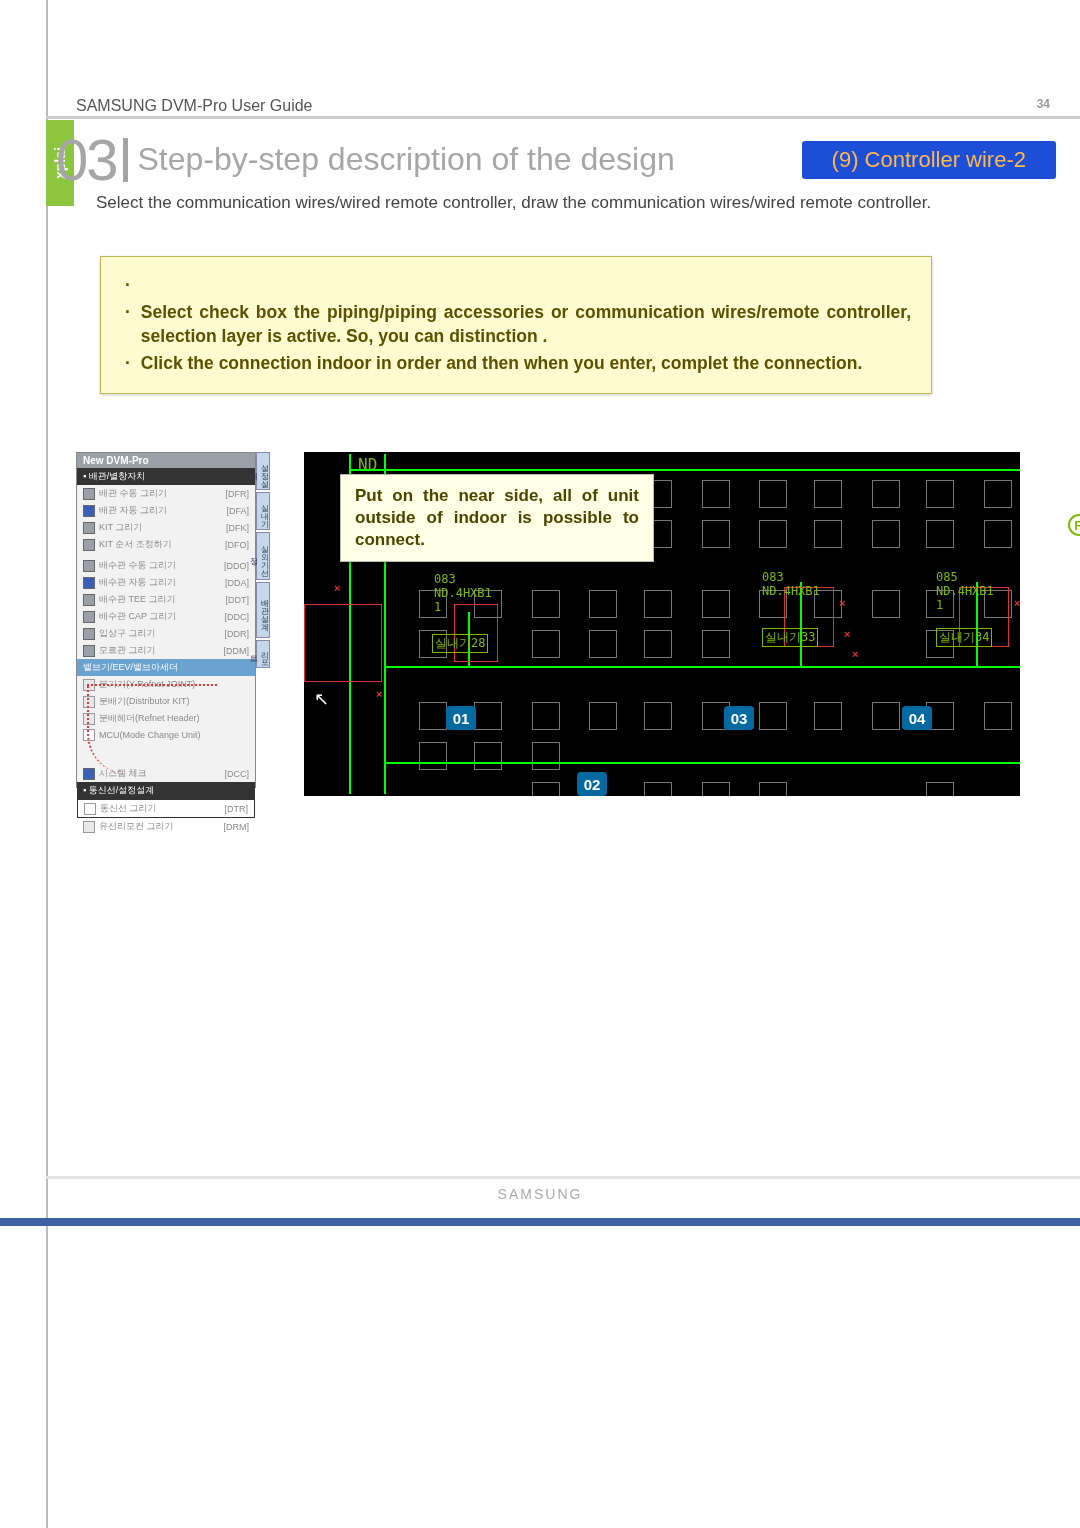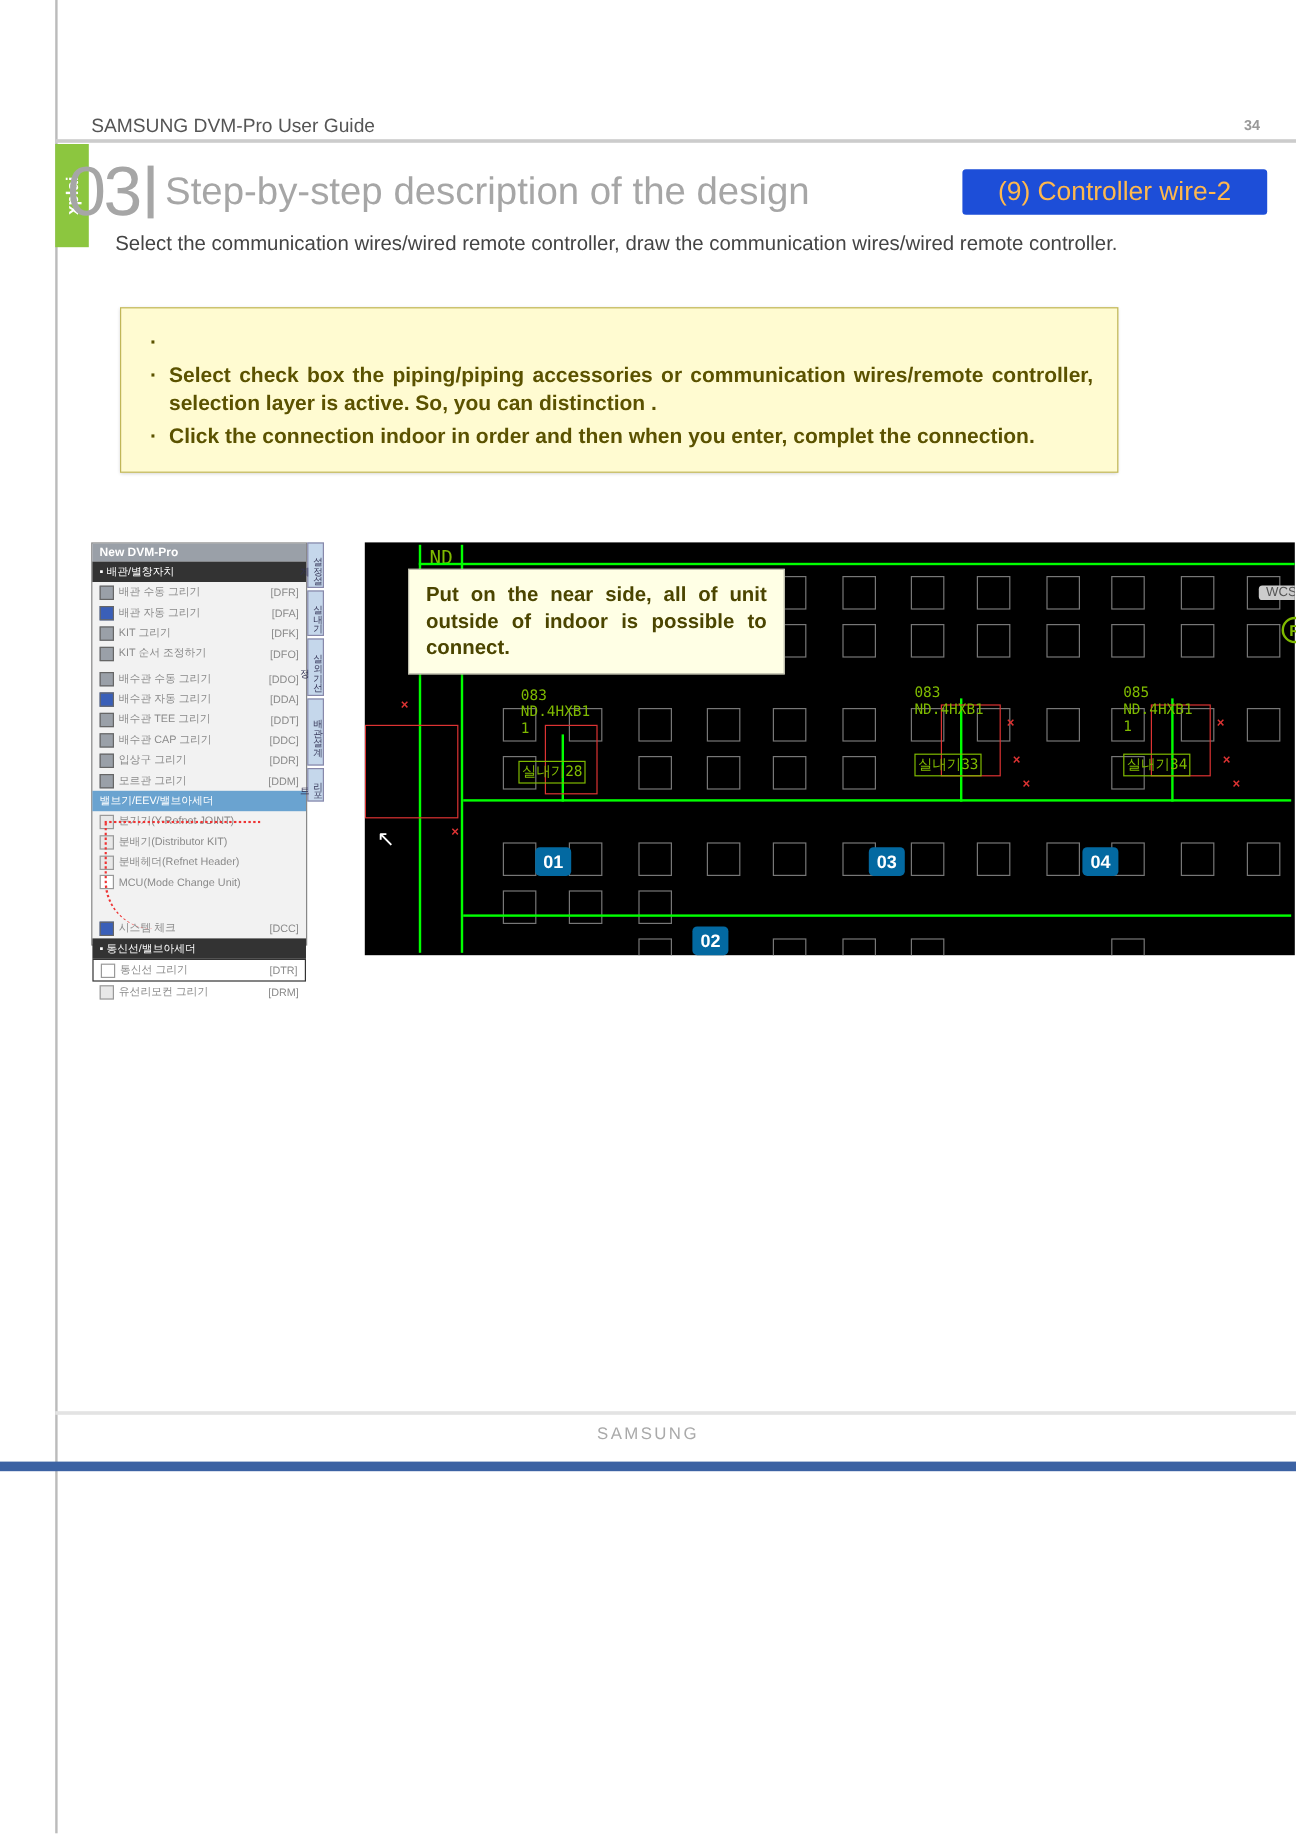--- a/index.html
+++ b/index.html
@@ -26,21 +26,21 @@
   .panel-sq { width: 12px; height: 12px; background: #9aa0a8; border: 1px solid #666; flex-shrink: 0; }
   .panel-sq.blue { background: #3a5fb8; }
   .panel-sq.gray { background: #e8e8e8; border: 1px solid #999; }
   .panel-sq.white { background: #fff; border: 1px solid #999; }
   .panel-label { flex: 1; font-size: 9px; }
   .panel-code { font-size: 9px; }
   .panel-dropdown { background: #6aa3d0; color: #fff; font-size: 9px; padding: 2px 6px; }
   .right-tabs { position: absolute; left: 180px; top: 0; width: 14px; }
   .tab-v { width: 14px; background: #c5d7eb; border: 1px solid #88a; margin-bottom: 2px; writing-mode: vertical-rl; font-size: 8px; color: #335; text-align: center; padding: 4px 0; }
   .arrow-red { position: absolute; left: 11px; top: 232px; width: 130px; height: 90px; border-top: 2px dotted #e33; border-left: 2px dotted #e33; border-bottom-left-radius: 40px; }
-  .cad { position: absolute; left: 228px; top: 0; width: 775px; height: 344px; background: #000; overflow: hidden; }
+  .cad { position: absolute; left: 228px; top: 0; width: 716px; height: 344px; background: #000; overflow: hidden; }
   .grid-cell { position: absolute; border: 1px solid #777; width: 28px; height: 28px; }
   .highlight-box { position: absolute; background: #ffffe5; border: 1px solid #bba; box-shadow: 0 1px 3px rgba(0,0,0,0.3); padding: 10px 14px; font-size: 17px; font-weight: 700; color: #4b4500; width: 314px; text-align: justify; line-height: 1.3; z-index: 10; }
   .num-badge { position: absolute; background: #0369a1; color: #fff; font-weight: bold; font-size: 15px; width: 30px; height: 24px; border-radius: 4px; display: flex; align-items: center; justify-content: center; z-index: 20; }
   .wcs-badge { position: absolute; background: #ccc; color: #555; font-size: 11px; padding: 0 6px; border-radius: 3px; margin-left: 12px; }
   .r-circle { position: absolute; width: 22px; height: 22px; border: 2px solid #7fba00; border-radius: 50%; color: #7fba00; font-weight: bold; display: flex; align-items: center; justify-content: center; font-size: 13px; }
   .cad-label { position: absolute; color: #7fba00; font-size: 12px; font-family: monospace; }
   .cad-line-g { position: absolute; background: #0f0; }
   .red-box { position: absolute; border: 1px solid #d33; }
   .red-x { position: absolute; color: #d33; font-size: 11px; font-weight: bold; }
   .footer-rule { position: absolute; left: 46px; top: 1176px; width: 1034px; height: 3px; background: #e3e3e3; }
@@ -151,21 +151,21 @@
     <div class="panel-row">
         <div class="panel-sq white"></div>
         <div class="panel-label">MCU(Mode Change Unit)</div>
       </div>
     <div style="height:22px"></div>
     <div class="panel-row">
         <div class="panel-sq blue"></div>
         <div class="panel-label">시스템 체크</div>
         <div class="panel-code">[DCC]</div>
       </div>
-    <div class="panel-section">▪ 통신선/밸브아세더</div>
+    <div class="panel-section">▪ 통신선/설정설계</div>
     <div class="panel-row" style="border:1px solid #333">
         <div class="panel-sq white"></div>
         <div class="panel-label">통신선 그리기</div>
         <div class="panel-code">[DTR]</div>
       </div>
     <div class="panel-row">
         <div class="panel-sq gray"></div>
         <div class="panel-label">유선리모컨 그리기</div>
         <div class="panel-code">[DRM]</div>
       </div>

